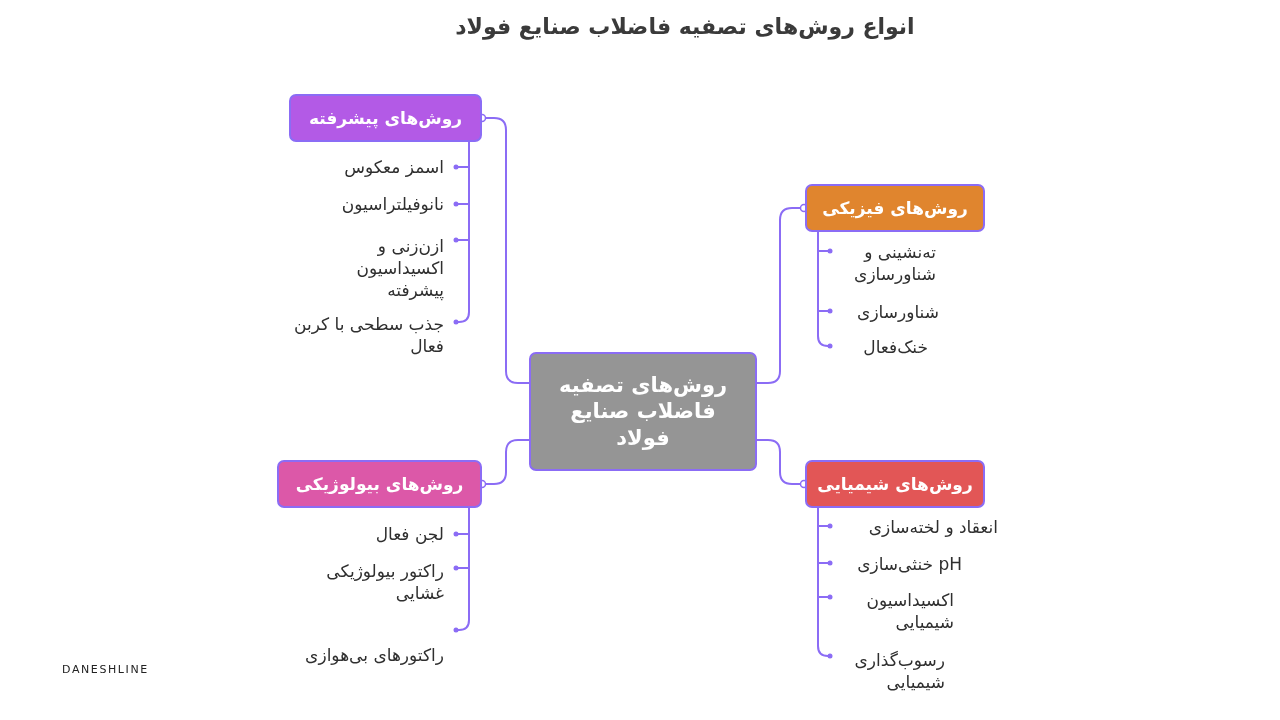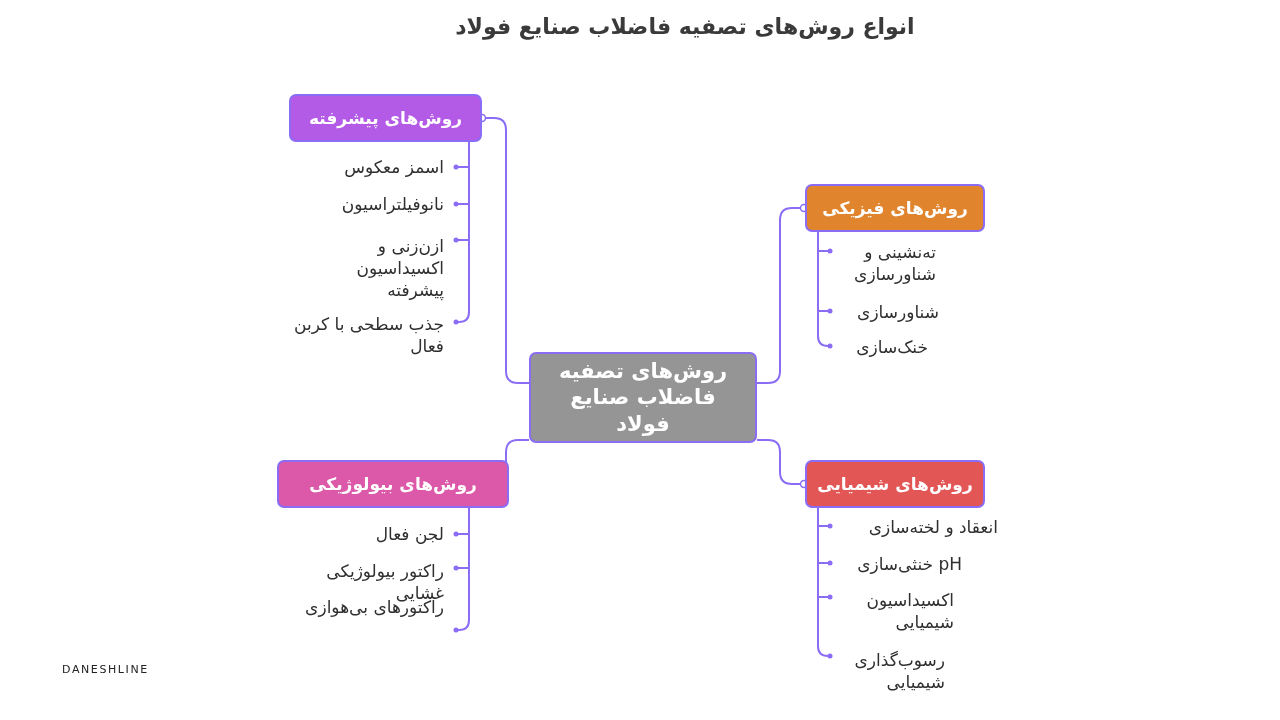--- a/index.html
+++ b/index.html
@@ -79,21 +79,21 @@
       <circle cx="456" cy="630" r="2.5"></circle>
   </g>
   <g fill="#ffffff" stroke="#8b6cf5" stroke-width="1.5">
     <circle cx="482" cy="118" r="3.5"></circle>
     <circle cx="482" cy="484" r="3.5"></circle>
     <circle cx="804" cy="208" r="3.5"></circle>
     <circle cx="804" cy="484" r="3.5"></circle>
   </g>
 </svg>
 
-<div class="node center-node" style="left:529px; top:352px; width:228px; height:91px;">
+<div class="node center-node" style="left:529px; top:352px; width:228px; height:119px;">
   <div class="lbl">
     <div>روش‌های تصفیه</div>
     <div>فاضلاب صنایع</div>
     <div>فولاد</div>
   </div>
 </div>
 
 <div class="node" style="left:289px; top:94px; width:193px; height:48px; background:#b35ae6;">
   <span class="lbl">روش‌های پیشرفته</span>
 </div>
@@ -117,48 +117,48 @@
   <span class="lbl">روش‌های فیزیکی</span>
 </div>
 <div class="leaf" style="right:344px; top:241px;">
   <div>ته‌نشینی و</div>
   <div>شناورسازی</div>
 </div>
 <div class="leaf" style="right:341px; top:301px;">
   <div>شناورسازی</div>
 </div>
 <div class="leaf" style="right:352px; top:336px;">
-  <div>خنک‌سازی</div>
+  <div>خنک‌فعال</div>
 </div>
 
 <div class="node" style="left:805px; top:460px; width:180px; height:48px; background:#e25656;">
   <span class="lbl">روش‌های شیمیایی</span>
 </div>
 <div class="leaf" style="right:282px; top:516px;">
   <div>انعقاد و لخته‌سازی</div>
 </div>
 <div class="leaf" style="right:318px; top:553px;">
   <div>pH خنثی‌سازی</div>
 </div>
 <div class="leaf" style="right:326px; top:589px;">
   <div>اکسیداسیون</div>
   <div>شیمیایی</div>
 </div>
 <div class="leaf" style="right:335px; top:649px;">
   <div>رسوب‌گذاری</div>
   <div>شیمیایی</div>
 </div>
 
-<div class="node" style="left:277px; top:460px; width:232px; height:48px; background:#dc58a8;">
+<div class="node" style="left:277px; top:460px; width:205px; height:48px; background:#dc58a8;">
   <span class="lbl">روش‌های بیولوژیکی</span>
 </div>
 <div class="leaf" style="right:836px; top:523px;">
   <div>لجن فعال</div>
 </div>
 <div class="leaf" style="right:836px; top:560px;">
   <div>راکتور بیولوژیکی</div>
   <div>غشایی</div>
 </div>
-<div class="leaf" style="right:836px; top:596px;margin-left:39px;">
+<div class="leaf" style="right:836px; top:644px;margin-left:39px;">
   <div>راکتورهای بی‌هوازی</div>
 </div>
 
 <div class="brand">DANESHLINE</div>
 
 </body></html>

